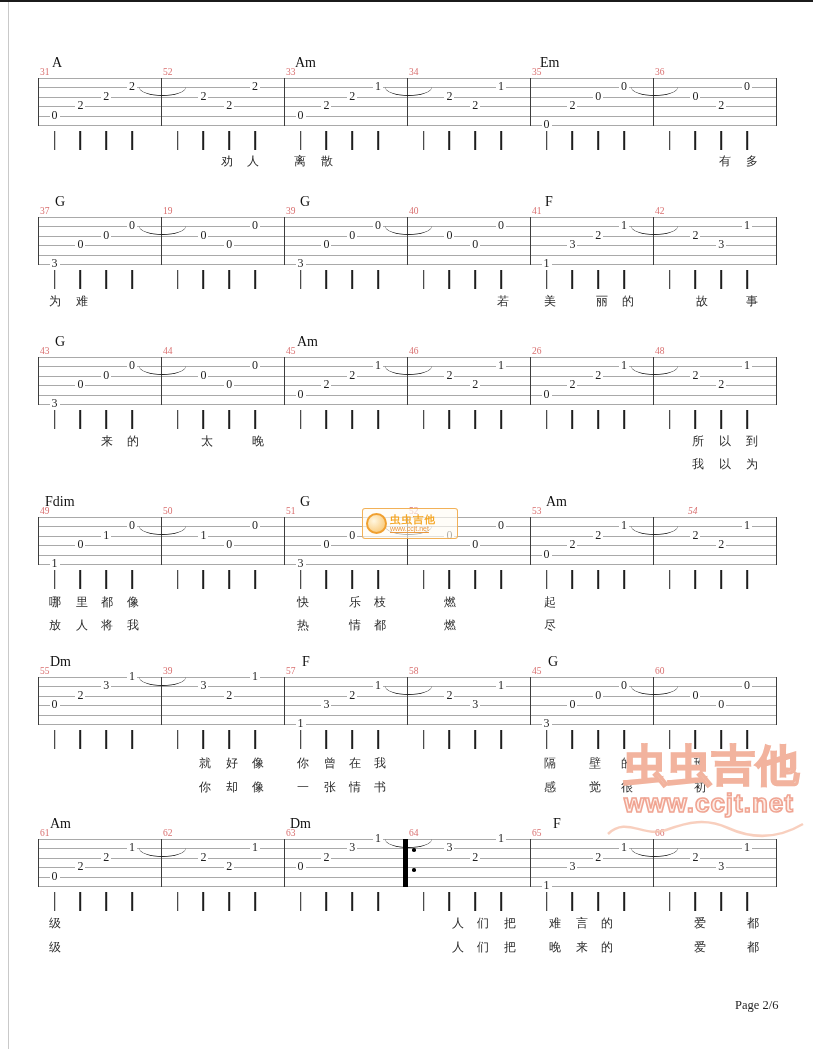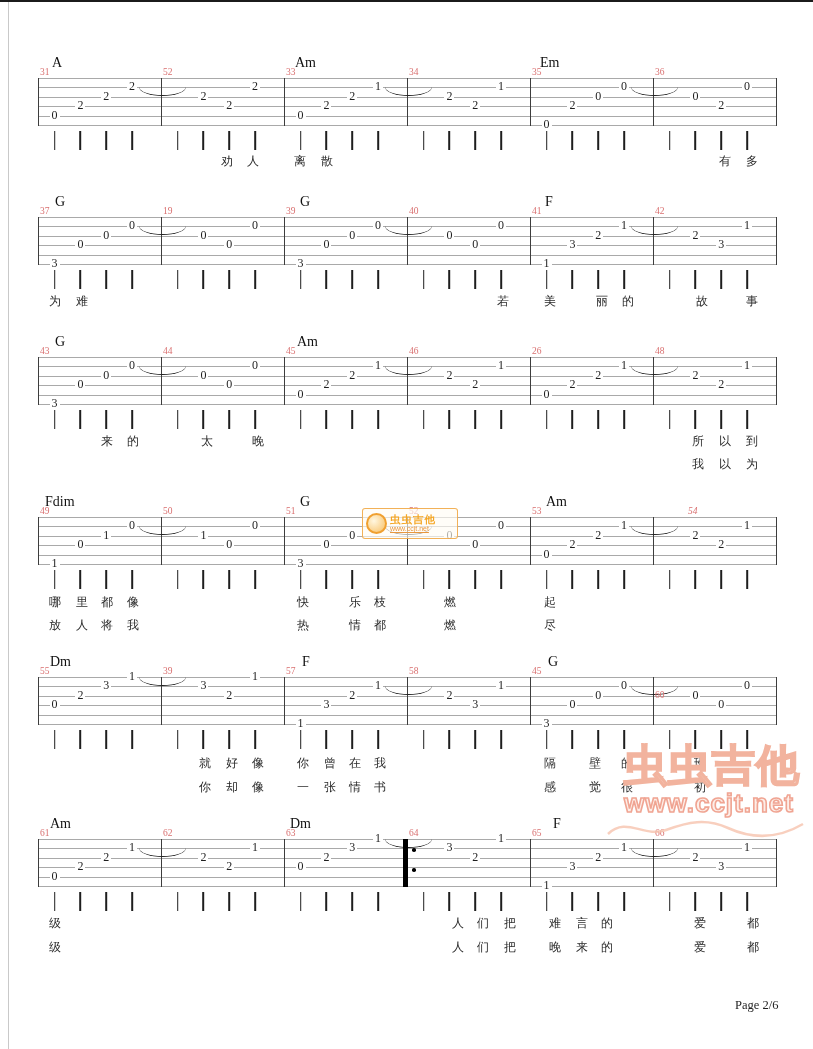--- a/index.html
+++ b/index.html
@@ -421,21 +421,21 @@
       <div class="mnum" style="left: 532px; top: 666px;">45</div>
       <div class="note" style="left: 546.605px; top: 724px;">3</div>
       <div class="note" style="left: 572.435px; top: 705.2px;">0</div>
       <div class="note" style="left: 598.265px; top: 695.8px;">0</div>
       <div class="note" style="left: 624.095px; top: 686.4px;">0</div>
       <div class="tie" style="left: 631.095px; top: 685.4px;"></div>
       <div class="tick" style="left: 546.605px; top: 730px;"></div>
       <div class="tick" style="left: 572.435px; top: 730px;"></div>
       <div class="tick" style="left: 598.265px; top: 730px;"></div>
       <div class="tick" style="left: 624.095px; top: 730px;"></div>
-      <div class="mnum" style="left: 655px; top: 666px; margin-top: 24px;">60</div>
+      <div class="mnum" style="left: 655px; top: 666px;">60</div>
       <div class="note" style="left: 695.435px; top: 695.8px;">0</div>
       <div class="note" style="left: 721.265px; top: 705.2px;">0</div>
       <div class="note" style="left: 747.095px; top: 686.4px;">0</div>
       <div class="tick" style="left: 669.605px; top: 730px;"></div>
       <div class="tick" style="left: 695.435px; top: 730px;"></div>
       <div class="tick" style="left: 721.265px; top: 730px;"></div>
       <div class="tick" style="left: 747.095px; top: 730px;"></div>
       <div class="lyr" style="left: 205px; top: 755px;">就</div>
       <div class="lyr" style="left: 232px; top: 755px;">好</div>
       <div class="lyr" style="left: 258px; top: 755px;">像</div>

